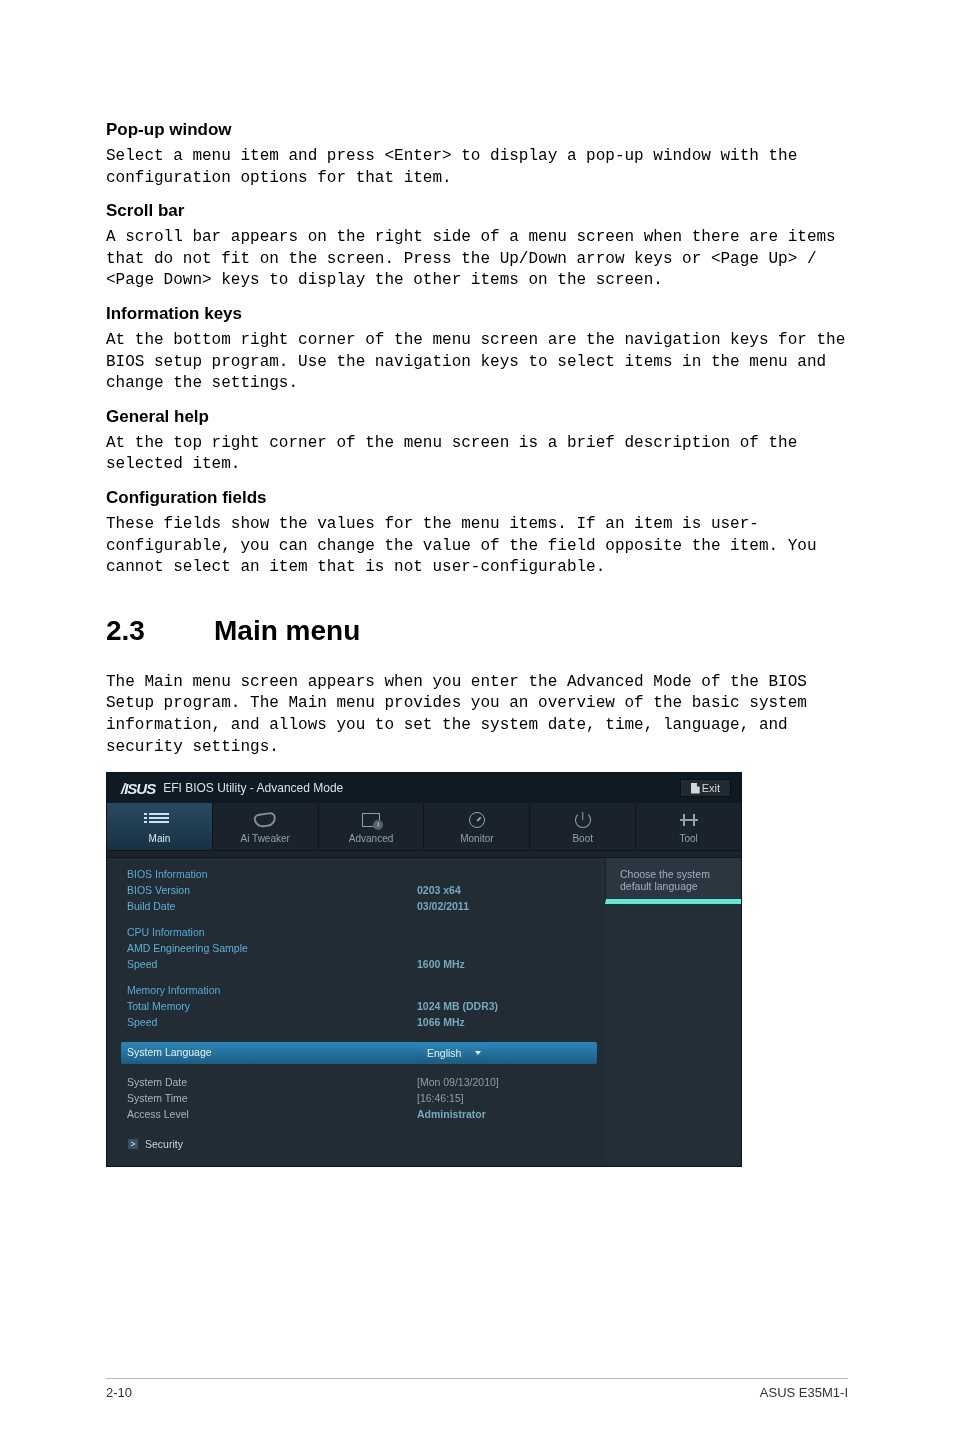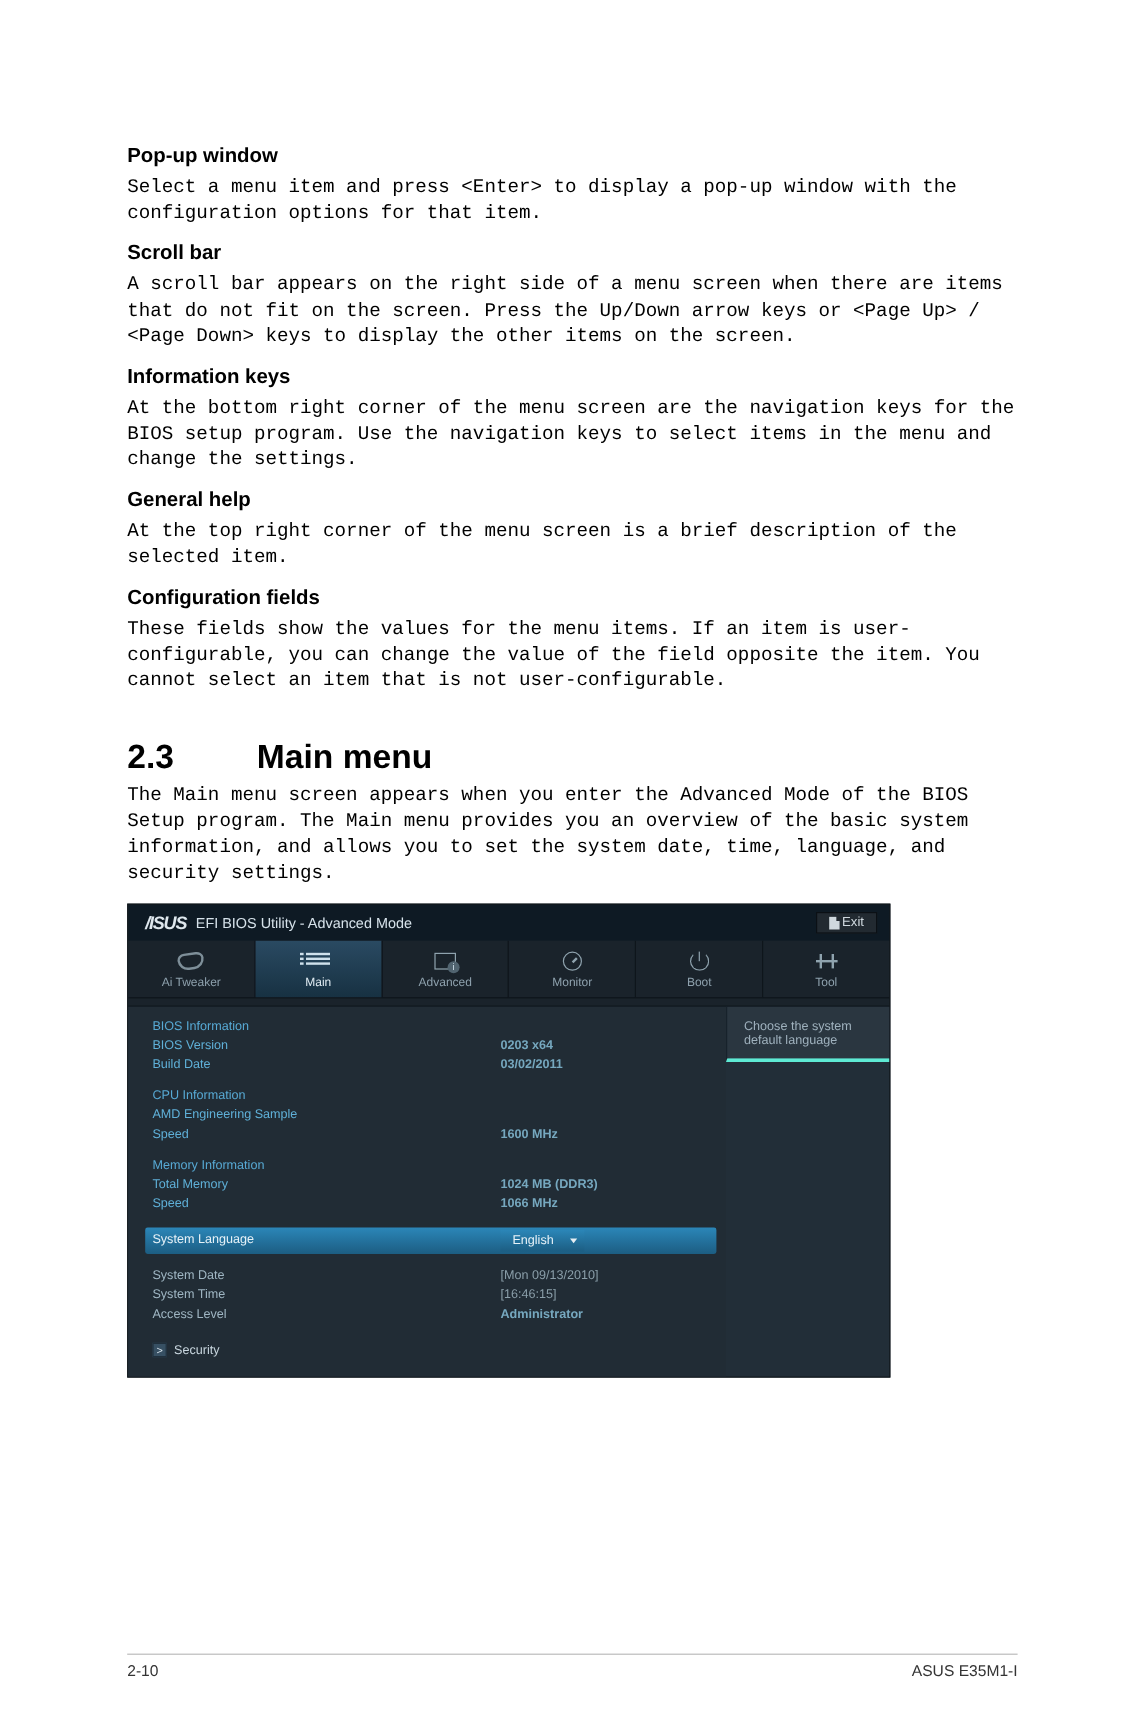--- a/index.html
+++ b/index.html
@@ -2,21 +2,21 @@
 <html><head>
 <meta charset="utf-8">
 <style>
   * { box-sizing: border-box; margin: 0; padding: 0; }
   html, body { width: 954px; background: #fff; font-family: Arial, Helvetica, sans-serif; color: #000; }
   .page { width: 954px; padding: 108px 106px 60px 106px; position: relative; min-height: 1438px; }
 
   h3.sub { font-size: 17px; font-weight: bold; margin-top: 12px; margin-bottom: 6px; }
   p.body { font-size: 16px; line-height: 1.35; margin-bottom: 8px; font-family: Liberation Mono, monospace; }
 
-  h2.section { font-size: 28px; font-weight: bold; margin-top: 36px; margin-bottom: 6px; }
+  h2.section { font-size: 28px; font-weight: bold; margin-top: 36px; margin-bottom: 25px; }
   h2.section .num { display: inline-block; width: 108px; }
 
   
   .bios {
     width: 636px;
     margin-top: 14px;
     background: #1f2a33;
     color: #9fb6c3;
     font-size: 11px;
     border: 1px solid #0f1418;
@@ -102,21 +102,21 @@
     padding: 10px 14px 16px 20px;
     background: #212c35;
   }
   .right-panel {
     flex: 1;
     padding: 10px 14px;
     background: #2a3640;
     color: #9fb1bd;
     font-size: 10.5px;
     border-left: 1px solid #17222b;
-    border-bottom: 3px solid #5eead4;
+    border-bottom: 5px solid #5eead4;
     height: 46px;
   }
 
   .group { margin-bottom: 12px; }
   .group .hdr { color: #57a9d4; font-size: 10.5px; margin-bottom: 2px; }
   .row { display: flex; font-size: 10.5px; line-height: 16px; }
   .row .k { color: #5fb0d8; flex: 0 0 290px; }
   .row .k.plain { color: #9fb6c3; }
   .row .v { color: #7fa3b5; flex: 1; }
   .row .v.bold { color: #76a8bf; font-weight: 600; }
@@ -196,38 +196,38 @@
         <span class="asus-logo">/ISUS</span>
         <span class="header-text">EFI BIOS Utility - Advanced Mode</span>
       </div>
       <div class="exit-btn">
         <span class="exit-icon"></span>
         <span>Exit</span>
       </div>
     </div>
 
     <div class="tabs">
-      <div class="tab">
-        <div class="icon">
-            <div class="icon-tweaker"></div>
-          </div>
-        <div class="lbl">Ai  Tweaker</div>
-      </div>
       <div class="tab active">
         <div class="icon">
             <div class="icon-main">
               <span></span>
               <span></span>
               <span></span>
             </div>
           </div>
         <div class="lbl">Main</div>
       </div>
       <div class="tab">
         <div class="icon">
+            <div class="icon-tweaker"></div>
+          </div>
+        <div class="lbl">Ai  Tweaker</div>
+      </div>
+      <div class="tab">
+        <div class="icon">
             <div class="icon-advanced"></div>
           </div>
         <div class="lbl">Advanced</div>
       </div>
       <div class="tab">
         <div class="icon">
             <div class="icon-monitor"></div>
           </div>
         <div class="lbl">Monitor</div>
       </div>

